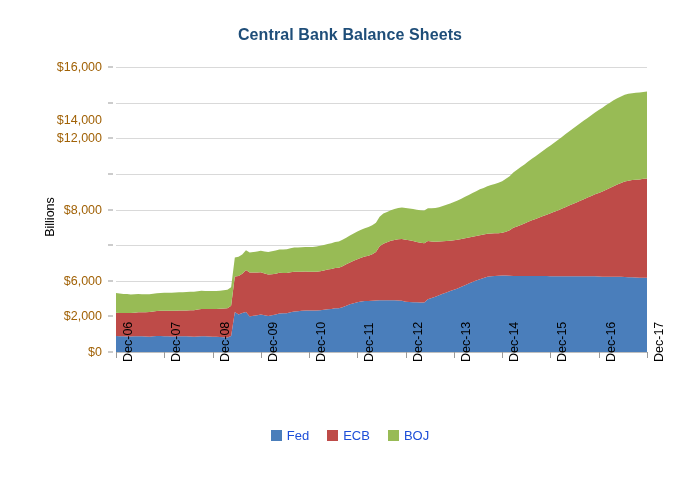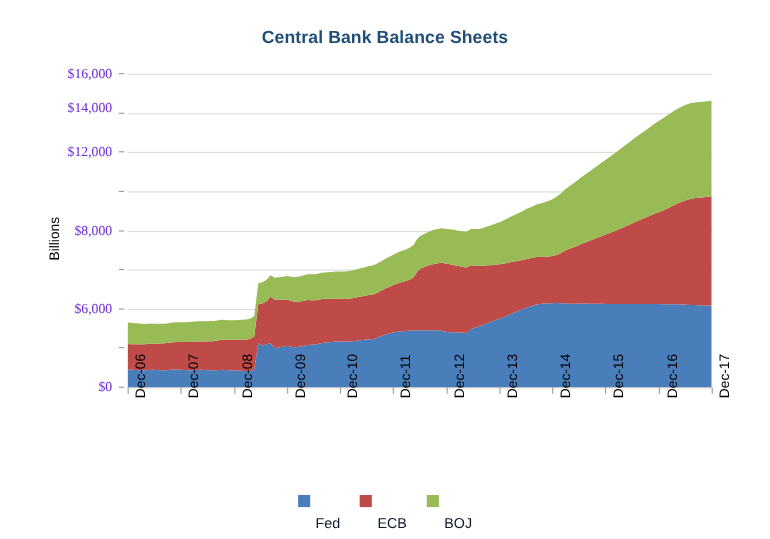--- a/index.html
+++ b/index.html
@@ -33,25 +33,24 @@
     background:#d9d9d9;
   }
   .gridline.base{background:#bfbfbf;}
   .areasvg{position:absolute;inset:0;display:block;}
 
   
   .ylabels{position:absolute;left:0;top:0;width:112px;height:490px;}
   .ylabel{
     position:absolute;right:0;width:112px;
     text-align:right;
-    font-size:12.5px;color:#6d28d9;
+    font-size:12.5px;color:#a16207;
     transform:translateY(-50%);
     padding-right:10px;box-sizing:border-box;
     white-space:nowrap;
-    font-family:Liberation Serif, serif;
   }
   .ytick{
     position:absolute;left:108px;width:5px;height:1px;background:#9a9a9a;
     transform:translateY(-50%);
   }
   .axis-title{
     position:absolute;
     left:-10px;top:210px;
     width:120px;text-align:center;
     font-size:12.5px;color:#000;
@@ -71,42 +70,43 @@
     transform-origin:left top;
   }
 
   
   .legend{
     position:absolute;left:0;top:428px;width:700px;
     display:flex;justify-content:center;align-items:center;gap:18px;
   }
   .legend-item{display:flex;align-items:center;gap:5px;}
   .legend-swatch{width:11px;height:11px;display:block;}
-  .legend-text{font-size:13px;color:#0f172a;margin-top:40px;}
+  .legend-text{font-size:13px;color:#1d4ed8;}
 </style>
 </head>
 <body>
 
 <div id="chart-root">
 
   <div class="chart-title">Central Bank Balance Sheets</div>
 
   <div class="ylabels">
       <div class="ylabel" style="top: 352px;">$0</div>
       <div class="ytick" style="top: 352px;"></div>
+      <div class="ylabel" style="top: 316.375px;">$2,000</div>
       <div class="ytick" style="top: 316.375px;"></div>
       <div class="ylabel" style="top: 280.75px;">$6,000</div>
       <div class="ytick" style="top: 280.75px;"></div>
       <div class="ytick" style="top: 245.125px;"></div>
       <div class="ylabel" style="top: 209.5px;">$8,000</div>
       <div class="ytick" style="top: 209.5px;"></div>
       <div class="ytick" style="top: 173.875px;"></div>
       <div class="ylabel" style="top: 138.25px;">$12,000</div>
       <div class="ytick" style="top: 138.25px;"></div>
-      <div class="ylabel" style="top: 98px;">$14,000</div>
+      <div class="ylabel" style="top: 120px;">$14,000</div>
       <div class="ytick" style="top: 102.625px;"></div>
       <div class="ylabel" style="top: 67px;">$16,000</div>
       <div class="ytick" style="top: 67px;"></div>
     </div>
   <div class="axis-title">Billions</div>
 
   <div class="plot">
     <div class="gridlines">
         <div class="gridline base" style="top: 285px;"></div>
         <div class="gridline" style="top: 249.375px;"></div>

